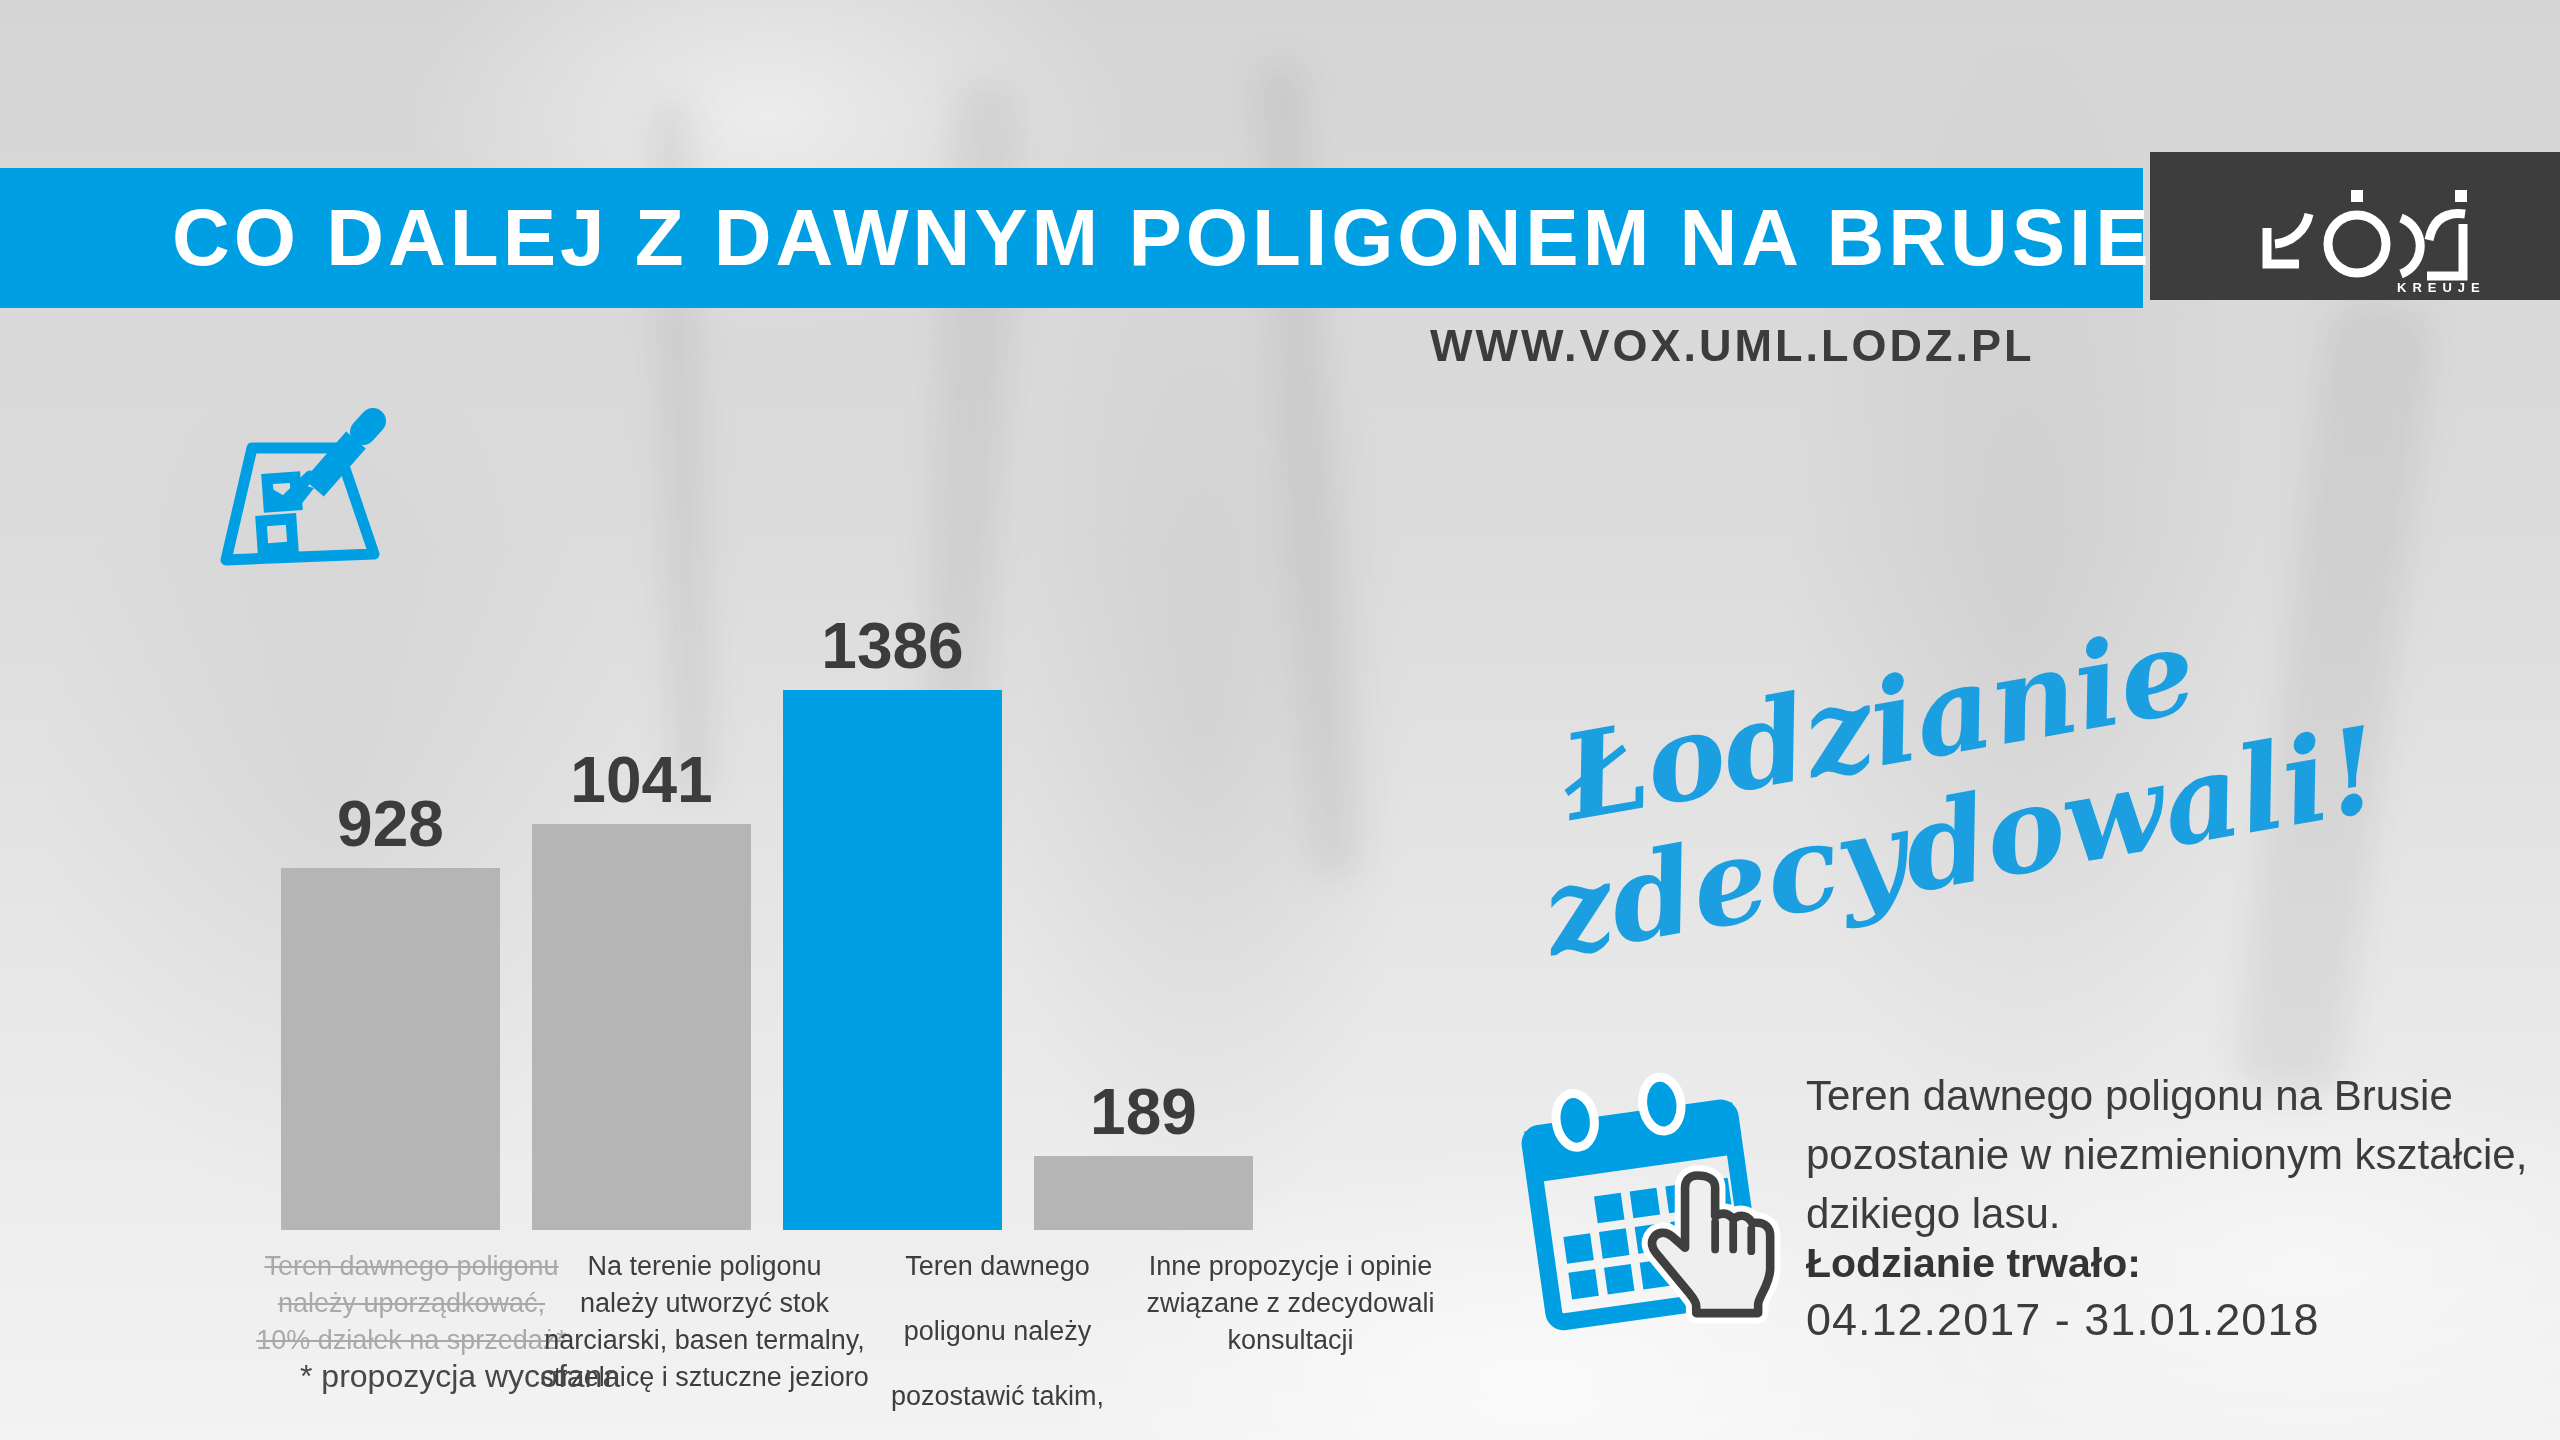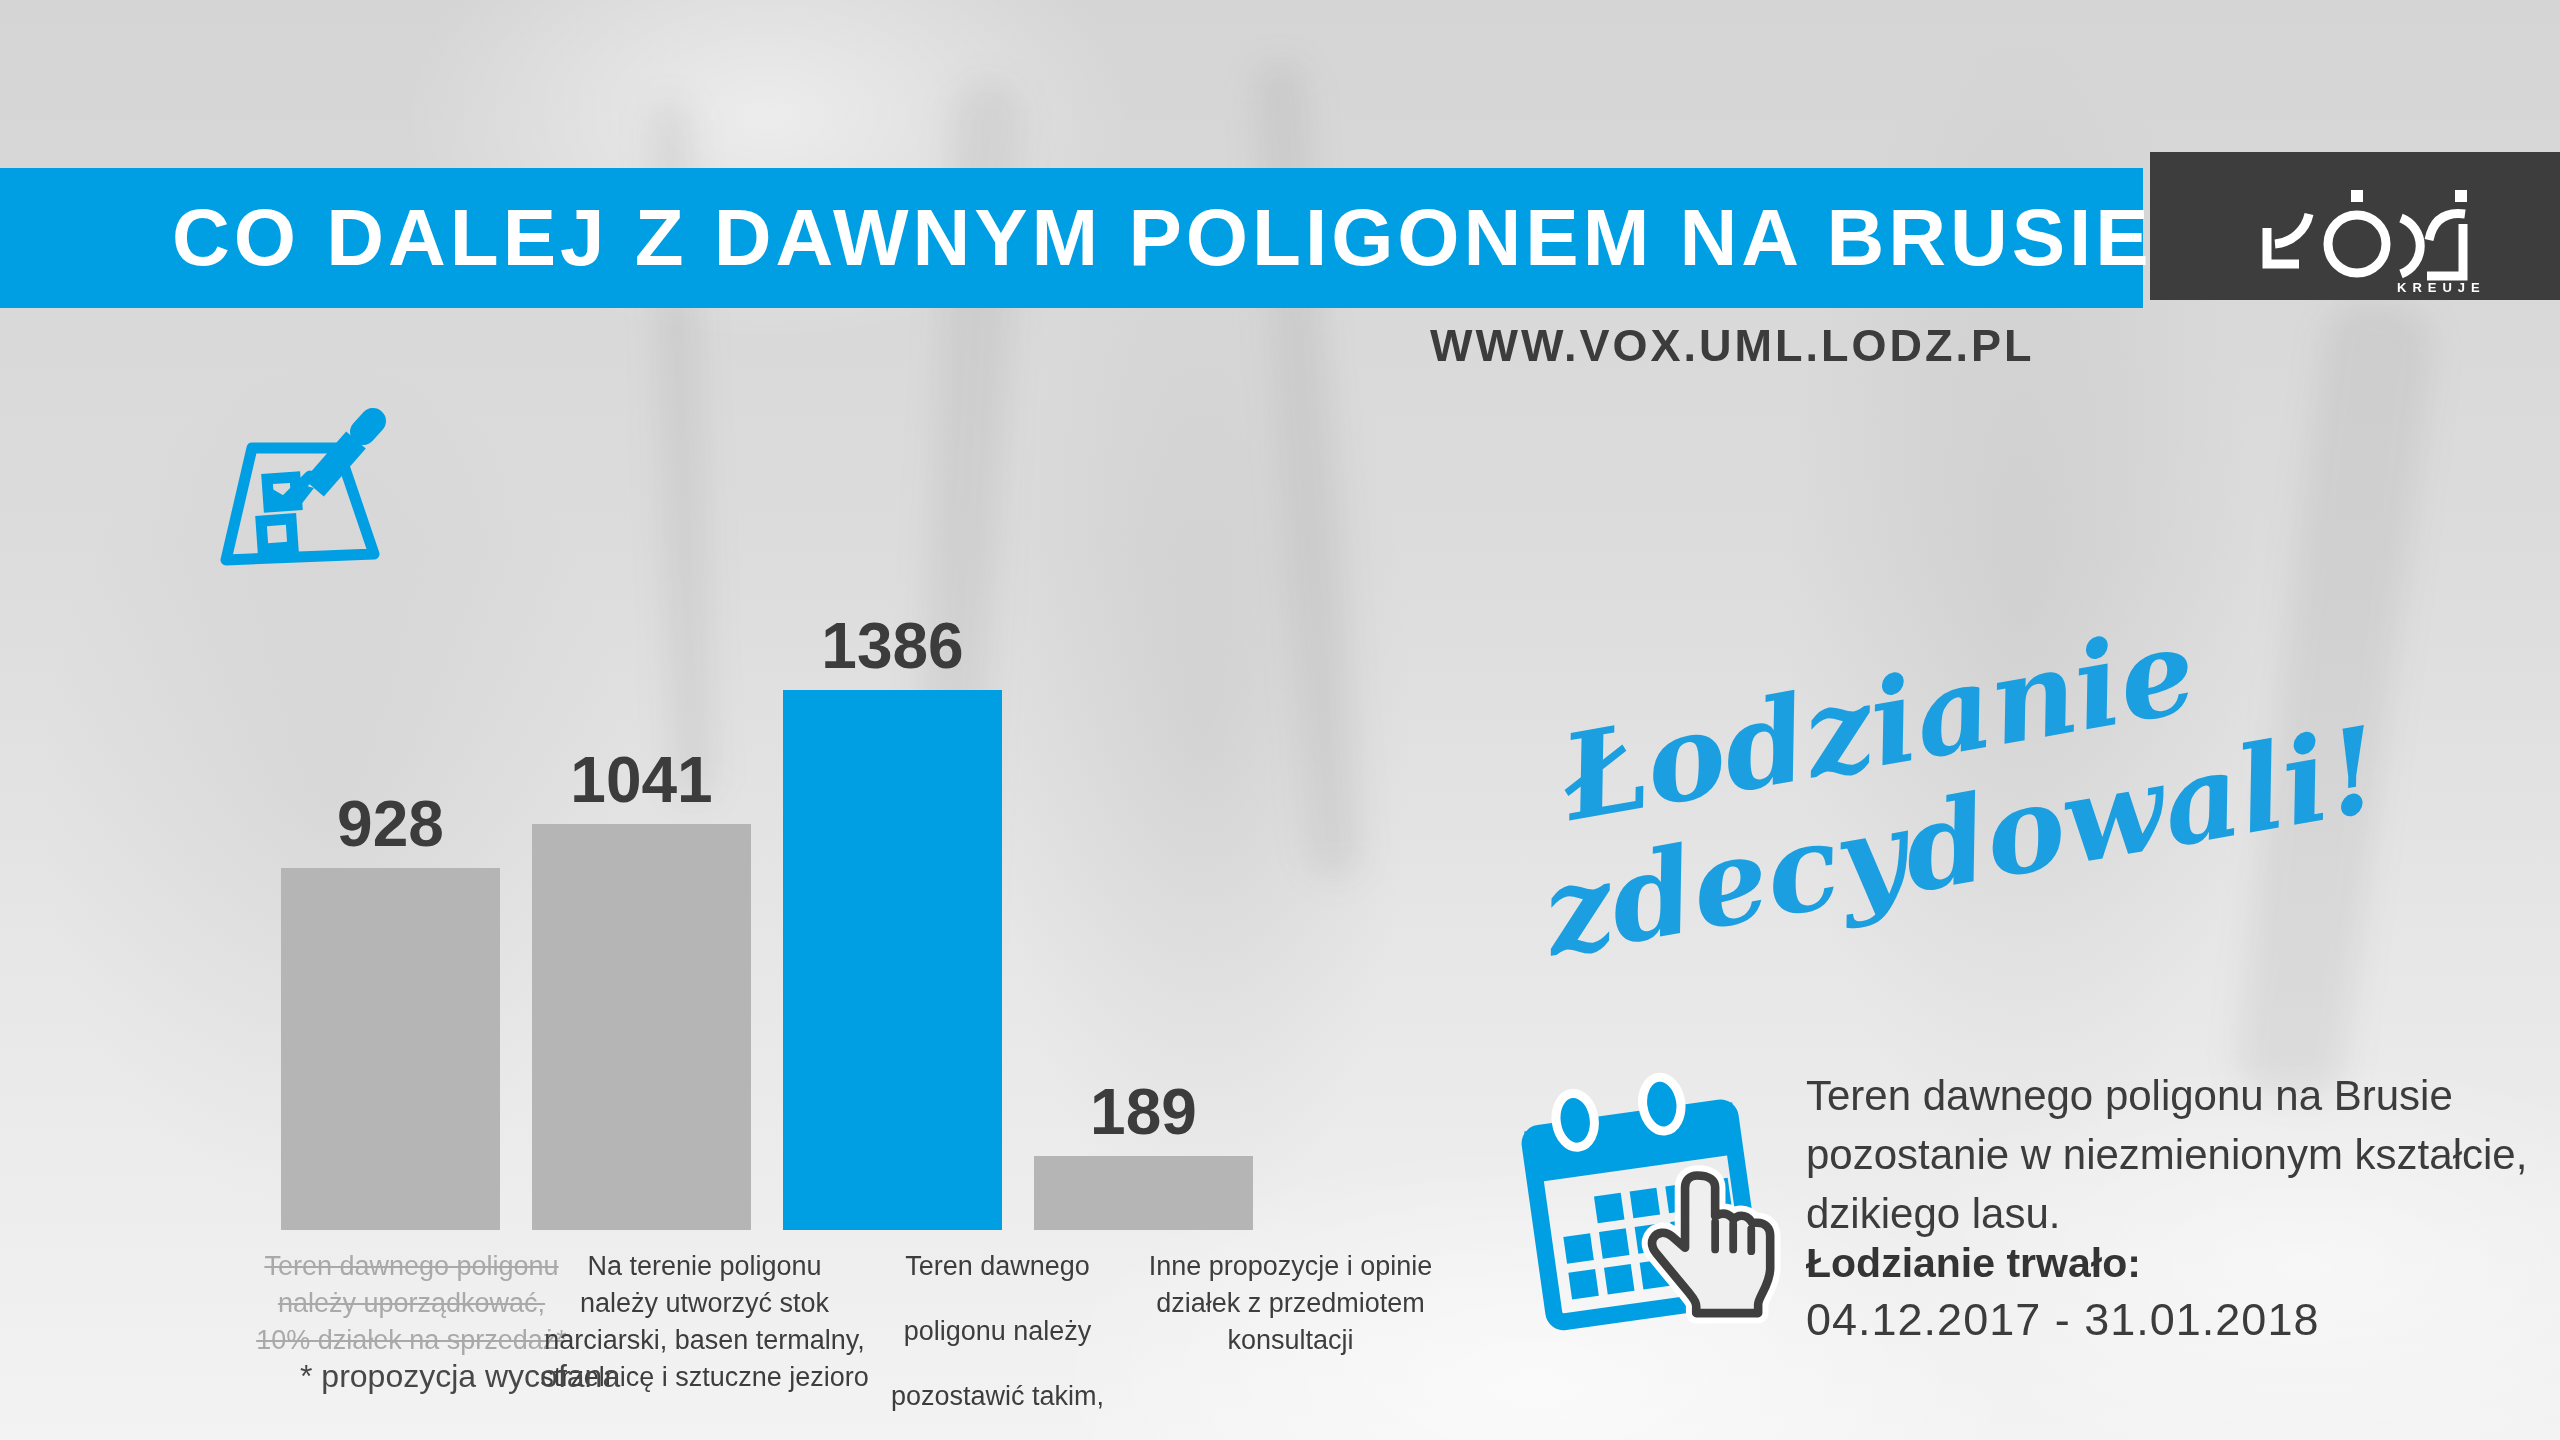--- a/index.html
+++ b/index.html
@@ -150,21 +150,21 @@
         <span class="line">strzelnicę i sztuczne jezioro</span>
       </div>
       <div class="label-cell winner">
         <span class="line">Teren dawnego</span>
         <span class="line">poligonu należy</span>
         <span class="line">pozostawić takim,</span>
         <span class="line">jaki jest</span>
       </div>
       <div class="label-cell">
         <span class="line">Inne propozycje i opinie</span>
-        <span class="line">działek z przedmiotem</span>
+        <span class="line">związane z zdecydowali</span>
         <span class="line">konsultacji</span>
       </div>
     </div>
   <div class="chart-footnote">* propozycja wycofana</div>
 
   <div class="script-tag">
     <div class="l1">Łodzianie</div>
     <div class="l2">zdecydowali!</div>
   </div>
 

